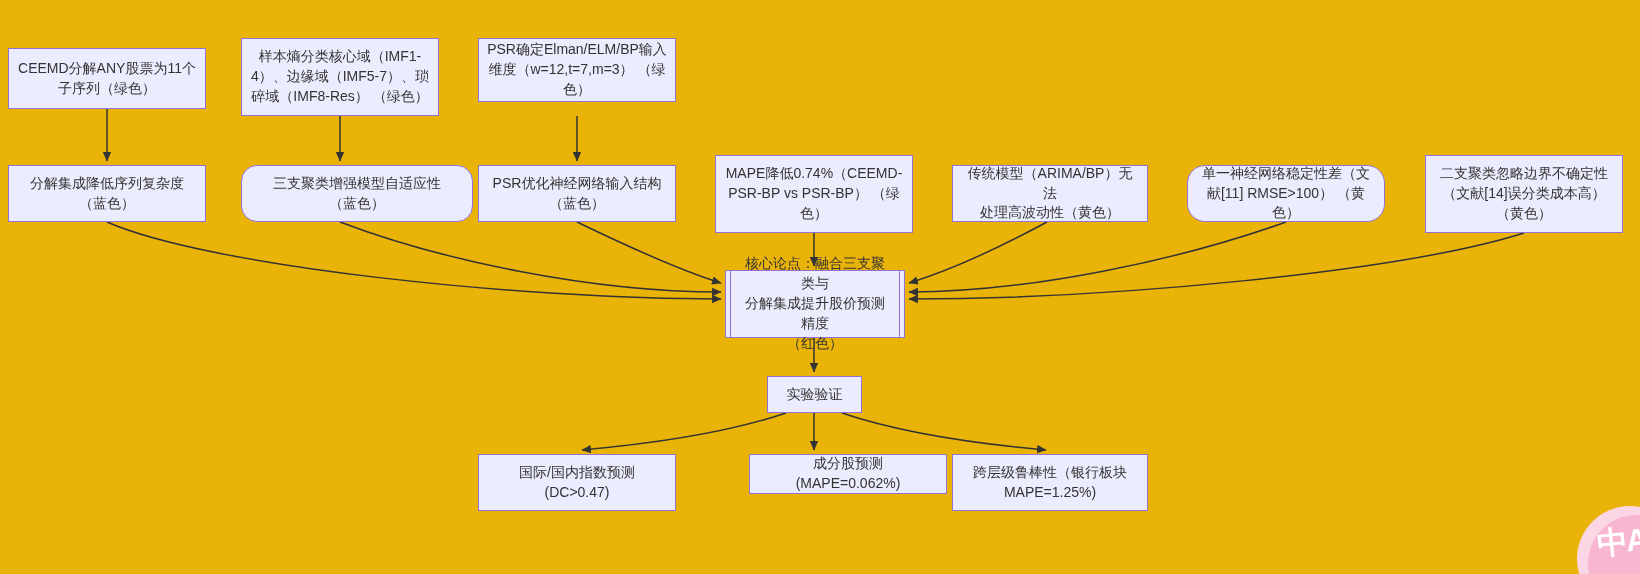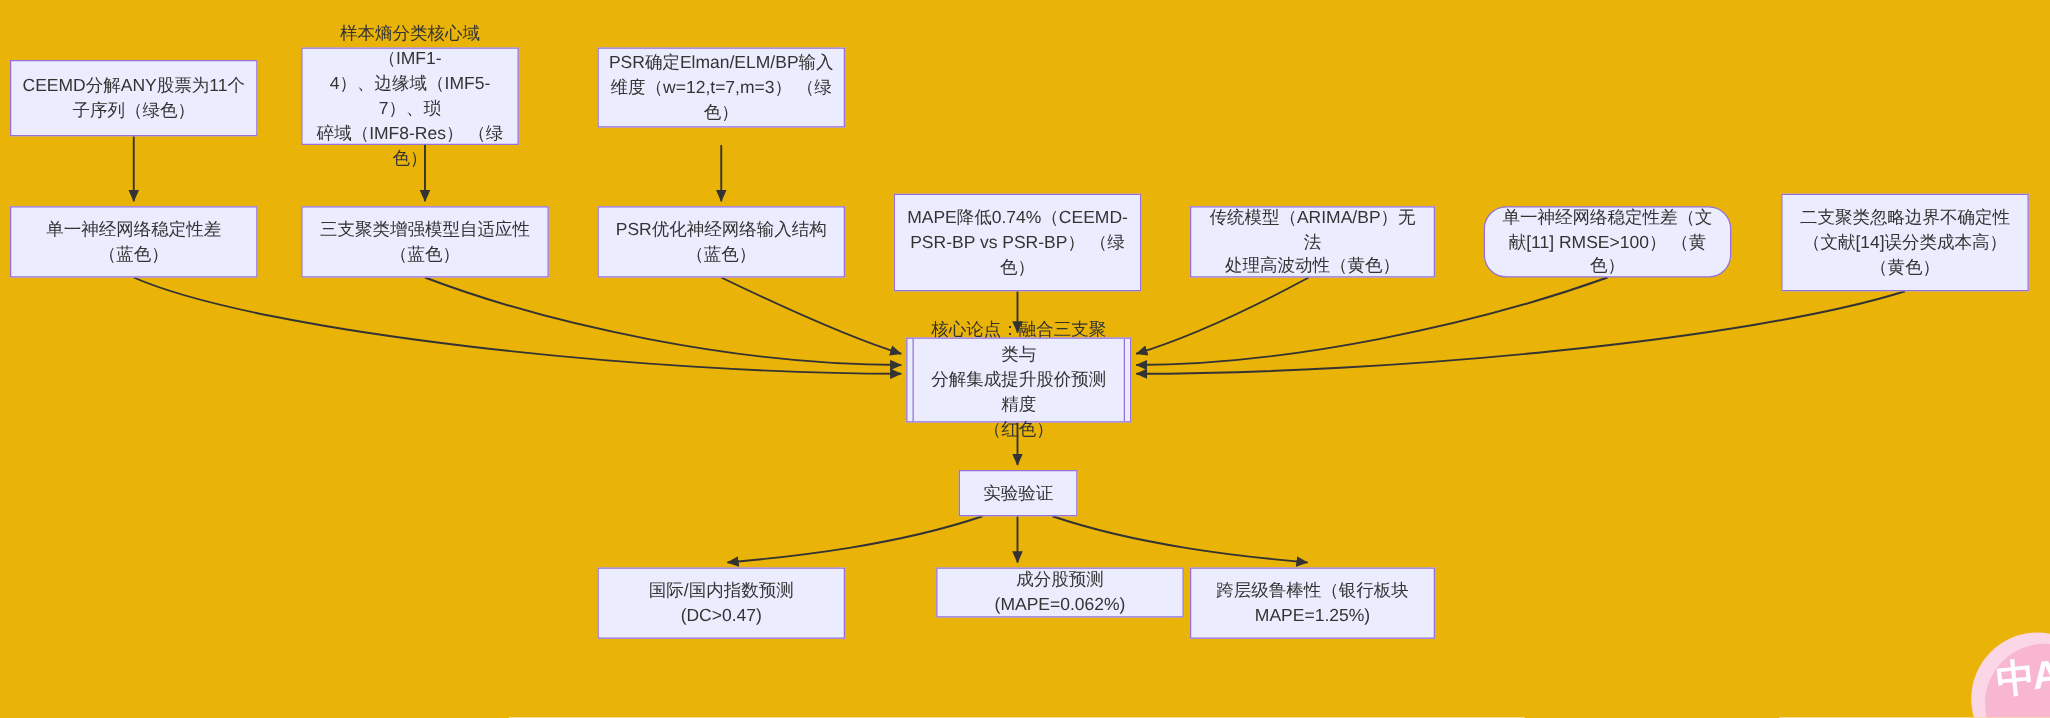--- a/index.html
+++ b/index.html
@@ -52,24 +52,24 @@
     position: absolute;
     top: 0; bottom: 0;
     width: 1px;
     background: var(--node-border);
   }
   .node.core .bar-l { left: 4px; }
   .node.core .bar-r { right: 4px; }
 
   
   #n-ceemd    { left: 8px;    top: 48px;  width: 198px; height: 61px; }
-  #n-entropy  { left: 241px;  top: 38px;  width: 174px; height: 78px; align-items: center; }
+  #n-entropy  { left: 241px;  top: 38px;  width: 198px; height: 78px; align-items: center; }
   #n-psrin    { left: 478px;  top: 38px;  width: 198px; height: 64px; }
   #n-decomp   { left: 8px;    top: 165px; width: 198px; height: 57px; }
-  #n-threeway { left: 241px;  top: 165px; width: 198px; height: 57px; }
+  #n-threeway { left: 241px;  top: 165px; width: 232px; height: 57px; border-radius: 16px; }
   #n-psropt   { left: 478px;  top: 165px; width: 198px; height: 57px; }
   #n-mape     { left: 715px;  top: 155px; width: 198px; height: 78px; }
   #n-trad     { left: 952px;  top: 165px; width: 196px; height: 57px; }
   #n-single   { left: 1187px; top: 165px; width: 198px; height: 57px; border-radius: 18px; }
   #n-twoway   { left: 1425px; top: 155px; width: 198px; height: 78px; }
   #n-core     { left: 725px;  top: 270px; width: 180px; height: 68px; }
   #n-exp      { left: 767px;  top: 376px; width: 95px;  height: 37px; }
   #n-index    { left: 478px;  top: 454px; width: 198px; height: 57px; }
   #n-comp     { left: 749px;  top: 454px; width: 198px; height: 40px; }
   #n-robust   { left: 952px;  top: 454px; width: 196px; height: 57px; }
@@ -139,21 +139,21 @@
 4）、边缘域（IMF5-7）、琐
 碎域（IMF8-Res） （绿色）</span>
   </div>
   <div class="node" id="n-psrin">
     <span class="lbl">PSR确定Elman/ELM/BP输入
 维度（w=12,t=7,m=3） （绿
 色）</span>
   </div>
 
   <div class="node" id="n-decomp">
-    <span class="lbl">单一神经网络稳定性差
+    <span class="lbl">分解集成降低序列复杂度
 （蓝色）</span>
   </div>
   <div class="node" id="n-threeway">
     <span class="lbl">三支聚类增强模型自适应性
 （蓝色）</span>
   </div>
   <div class="node" id="n-psropt">
     <span class="lbl">PSR优化神经网络输入结构
 （蓝色）</span>
   </div>

